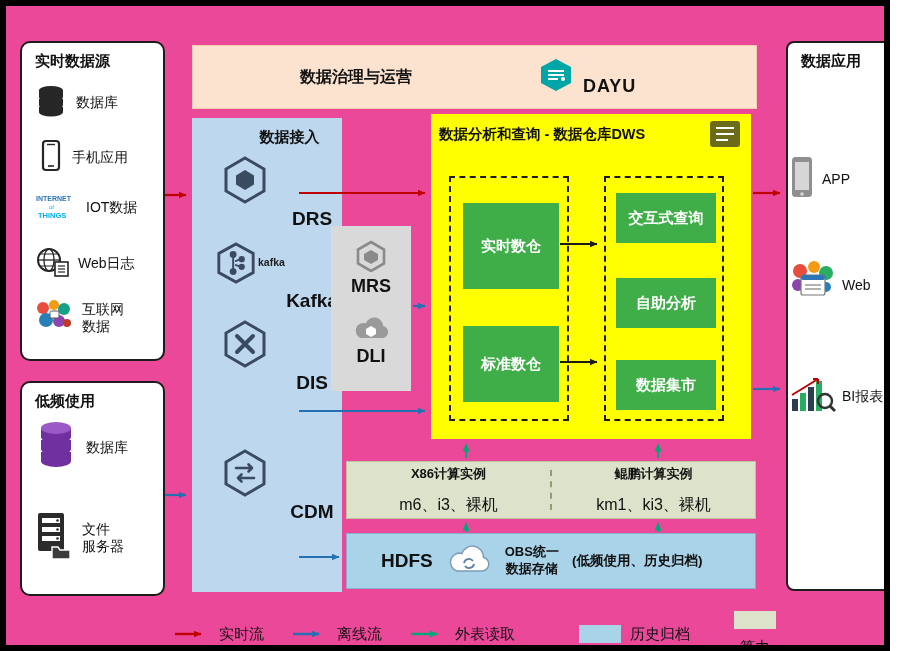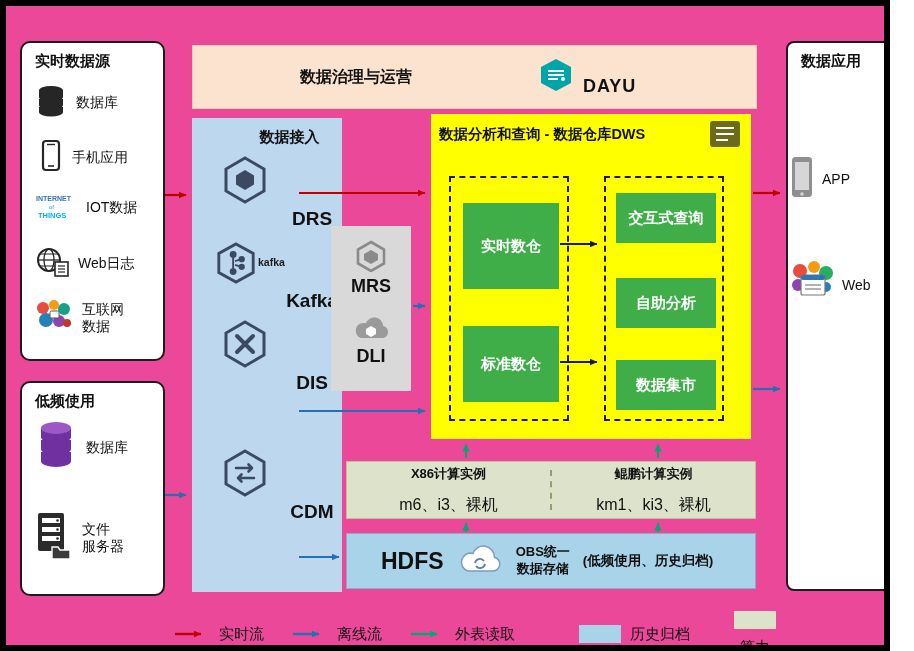--- a/index.html
+++ b/index.html
@@ -42,21 +42,21 @@
 
   
   #compute { position:absolute; left:340px; top:455px; width:410px; height:58px; background:#dce3ca; border:1px solid #b9c49c; box-sizing:border-box; display:flex; }
   .comp-half { width:50%; display:flex; flex-direction:column; align-items:center; justify-content:center; gap:12px; }
   .comp-title { font-weight:bold; font-size:13px; }
   .comp-models { font-size:16px; }
   .comp-div { border-left:2px dashed #8f9e73; height:70%; align-self:center; }
 
   
   #storage { position:absolute; left:340px; top:527px; width:410px; height:56px; background:#a9d3e8; border:1px solid #86b0c9; box-sizing:border-box; display:flex; align-items:center; gap:13px; padding-left:34px; }
-  #hdfs-name { font-weight:bold; font-size:23px; }
+  #hdfs-name { font-weight:bold; font-size:19px; }
   #obs-text { font-weight:bold; font-size:13px; white-space:pre-line; text-align:center; line-height:1.3; }
   #storage-note { font-size:13.5px; font-weight:bold; }
 
   
   .app-item { position:absolute; width:100%; display:flex; flex-direction:row; align-items:center; gap:6px; }
   .app-label { font-size:14px; }
 
   
   #arrows { position:absolute; left:0; top:0; pointer-events:none; z-index:10; }
 
@@ -346,20 +346,34 @@
           <circle cx="38" cy="26" r="5" fill="#2980b9"></circle>
           <rect x="13" y="14" width="24" height="20" rx="2" fill="#fff" stroke="#777" stroke-width="1.2"></rect>
           <rect x="13" y="14" width="24" height="5" rx="2" fill="#2e75b6"></rect>
           <line x1="17" y1="24" x2="33" y2="24" stroke="#999" stroke-width="1.5"></line>
           <line x1="17" y1="28" x2="33" y2="28" stroke="#999" stroke-width="1.5"></line>
         </svg>
       </span>
       <span class="app-label">Web</span>
     </div>
 
+    <div class="app-item" style="top:330px;">
+      <span>
+        <svg width="48" height="44" viewBox="0 0 48 44">
+          <rect x="4" y="26" width="6" height="12" fill="#2c3e50"></rect>
+          <rect x="12" y="20" width="6" height="18" fill="#27ae60"></rect>
+          <rect x="20" y="14" width="6" height="24" fill="#2c3e50"></rect>
+          <rect x="28" y="8" width="6" height="30" fill="#27ae60"></rect>
+          <path d="M4 22 L30 6 M30 6 l-5 0 M30 6 l0 5" stroke="#c00000" stroke-width="2" fill="none"></path>
+          <circle cx="37" cy="28" r="7" fill="none" stroke="#333" stroke-width="2.4"></circle>
+          <line x1="42" y1="33" x2="47" y2="38" stroke="#333" stroke-width="3"></line>
+        </svg>
+      </span>
+      <span class="app-label">BI报表</span>
+    </div>
   </div>
 
   <svg id="arrows" width="914" height="651">
 
     <line x1="159" y1="189" x2="180" y2="189" stroke="#c00000" stroke-width="2.2" marker-end="url(#ah-red)"></line>
     <line x1="293" y1="187" x2="419" y2="187" stroke="#c00000" stroke-width="2.2" marker-end="url(#ah-red)"></line>
     <line x1="747" y1="187" x2="774" y2="187" stroke="#c00000" stroke-width="2.2" marker-end="url(#ah-red)"></line>
 
     <line x1="159" y1="489" x2="180" y2="489" stroke="#2470b3" stroke-width="2.2" marker-end="url(#ah-blue)"></line>
     <line x1="293" y1="405" x2="419" y2="405" stroke="#2470b3" stroke-width="2.2" marker-end="url(#ah-blue)"></line>

